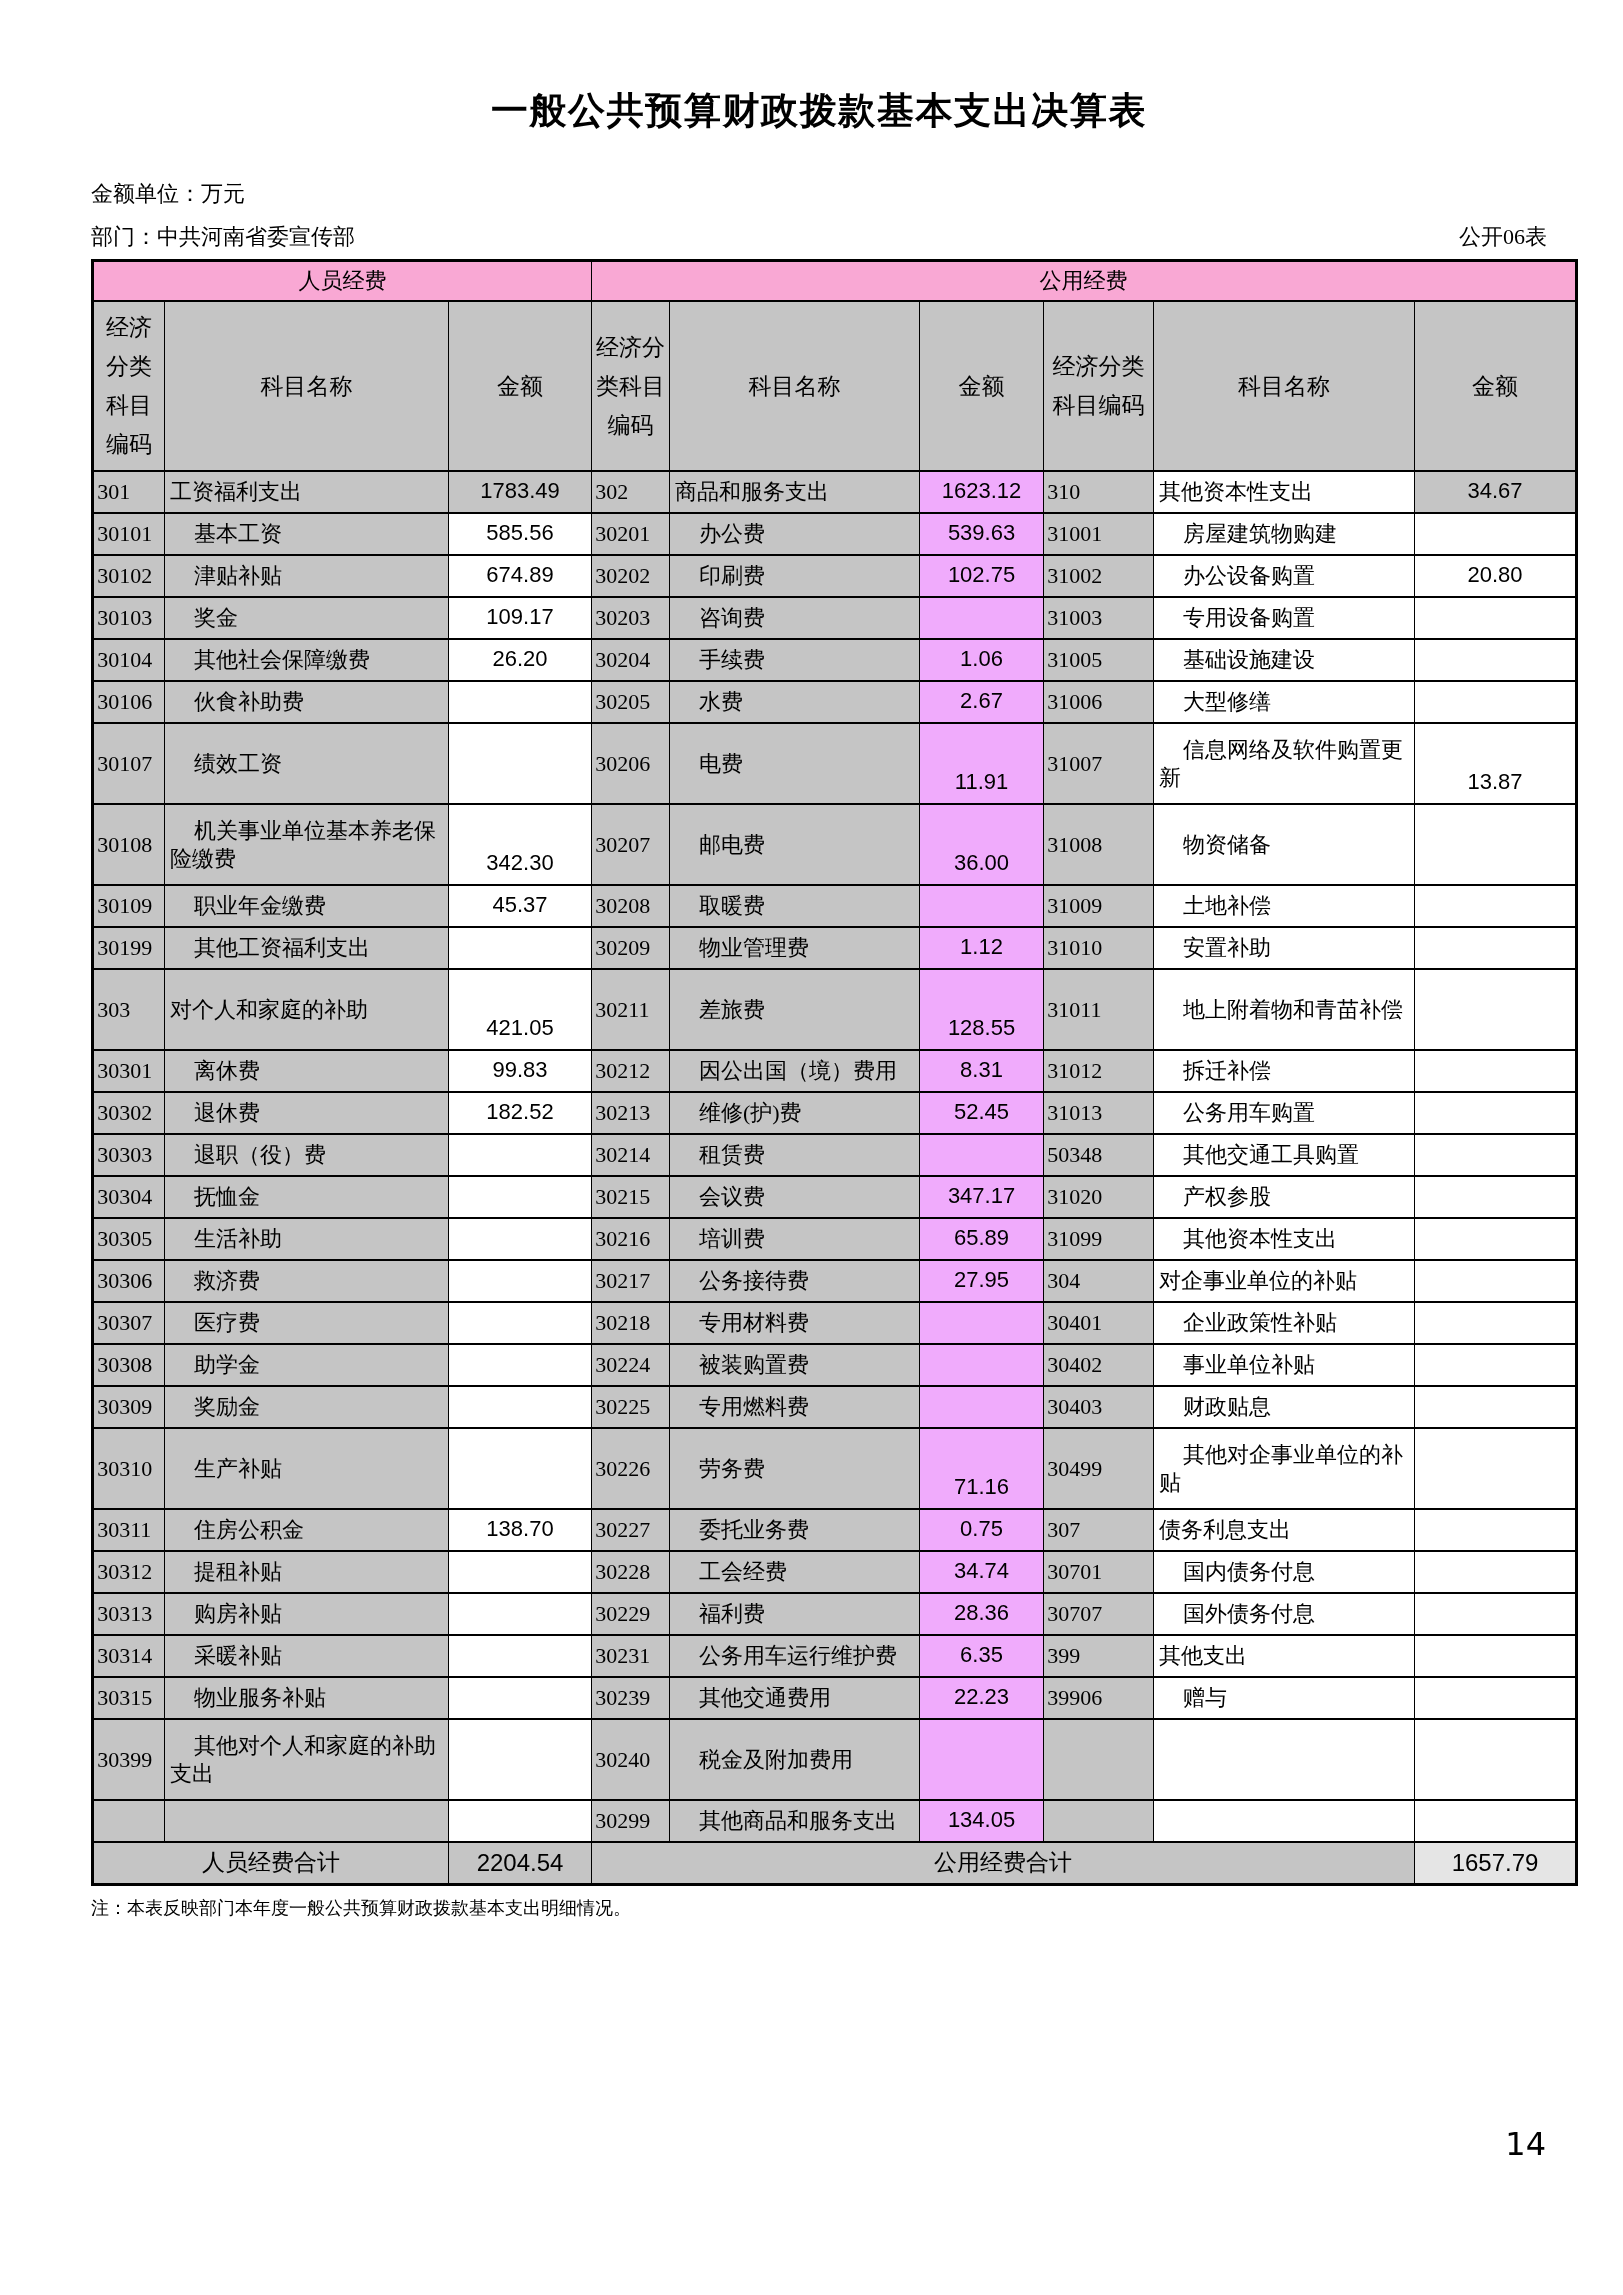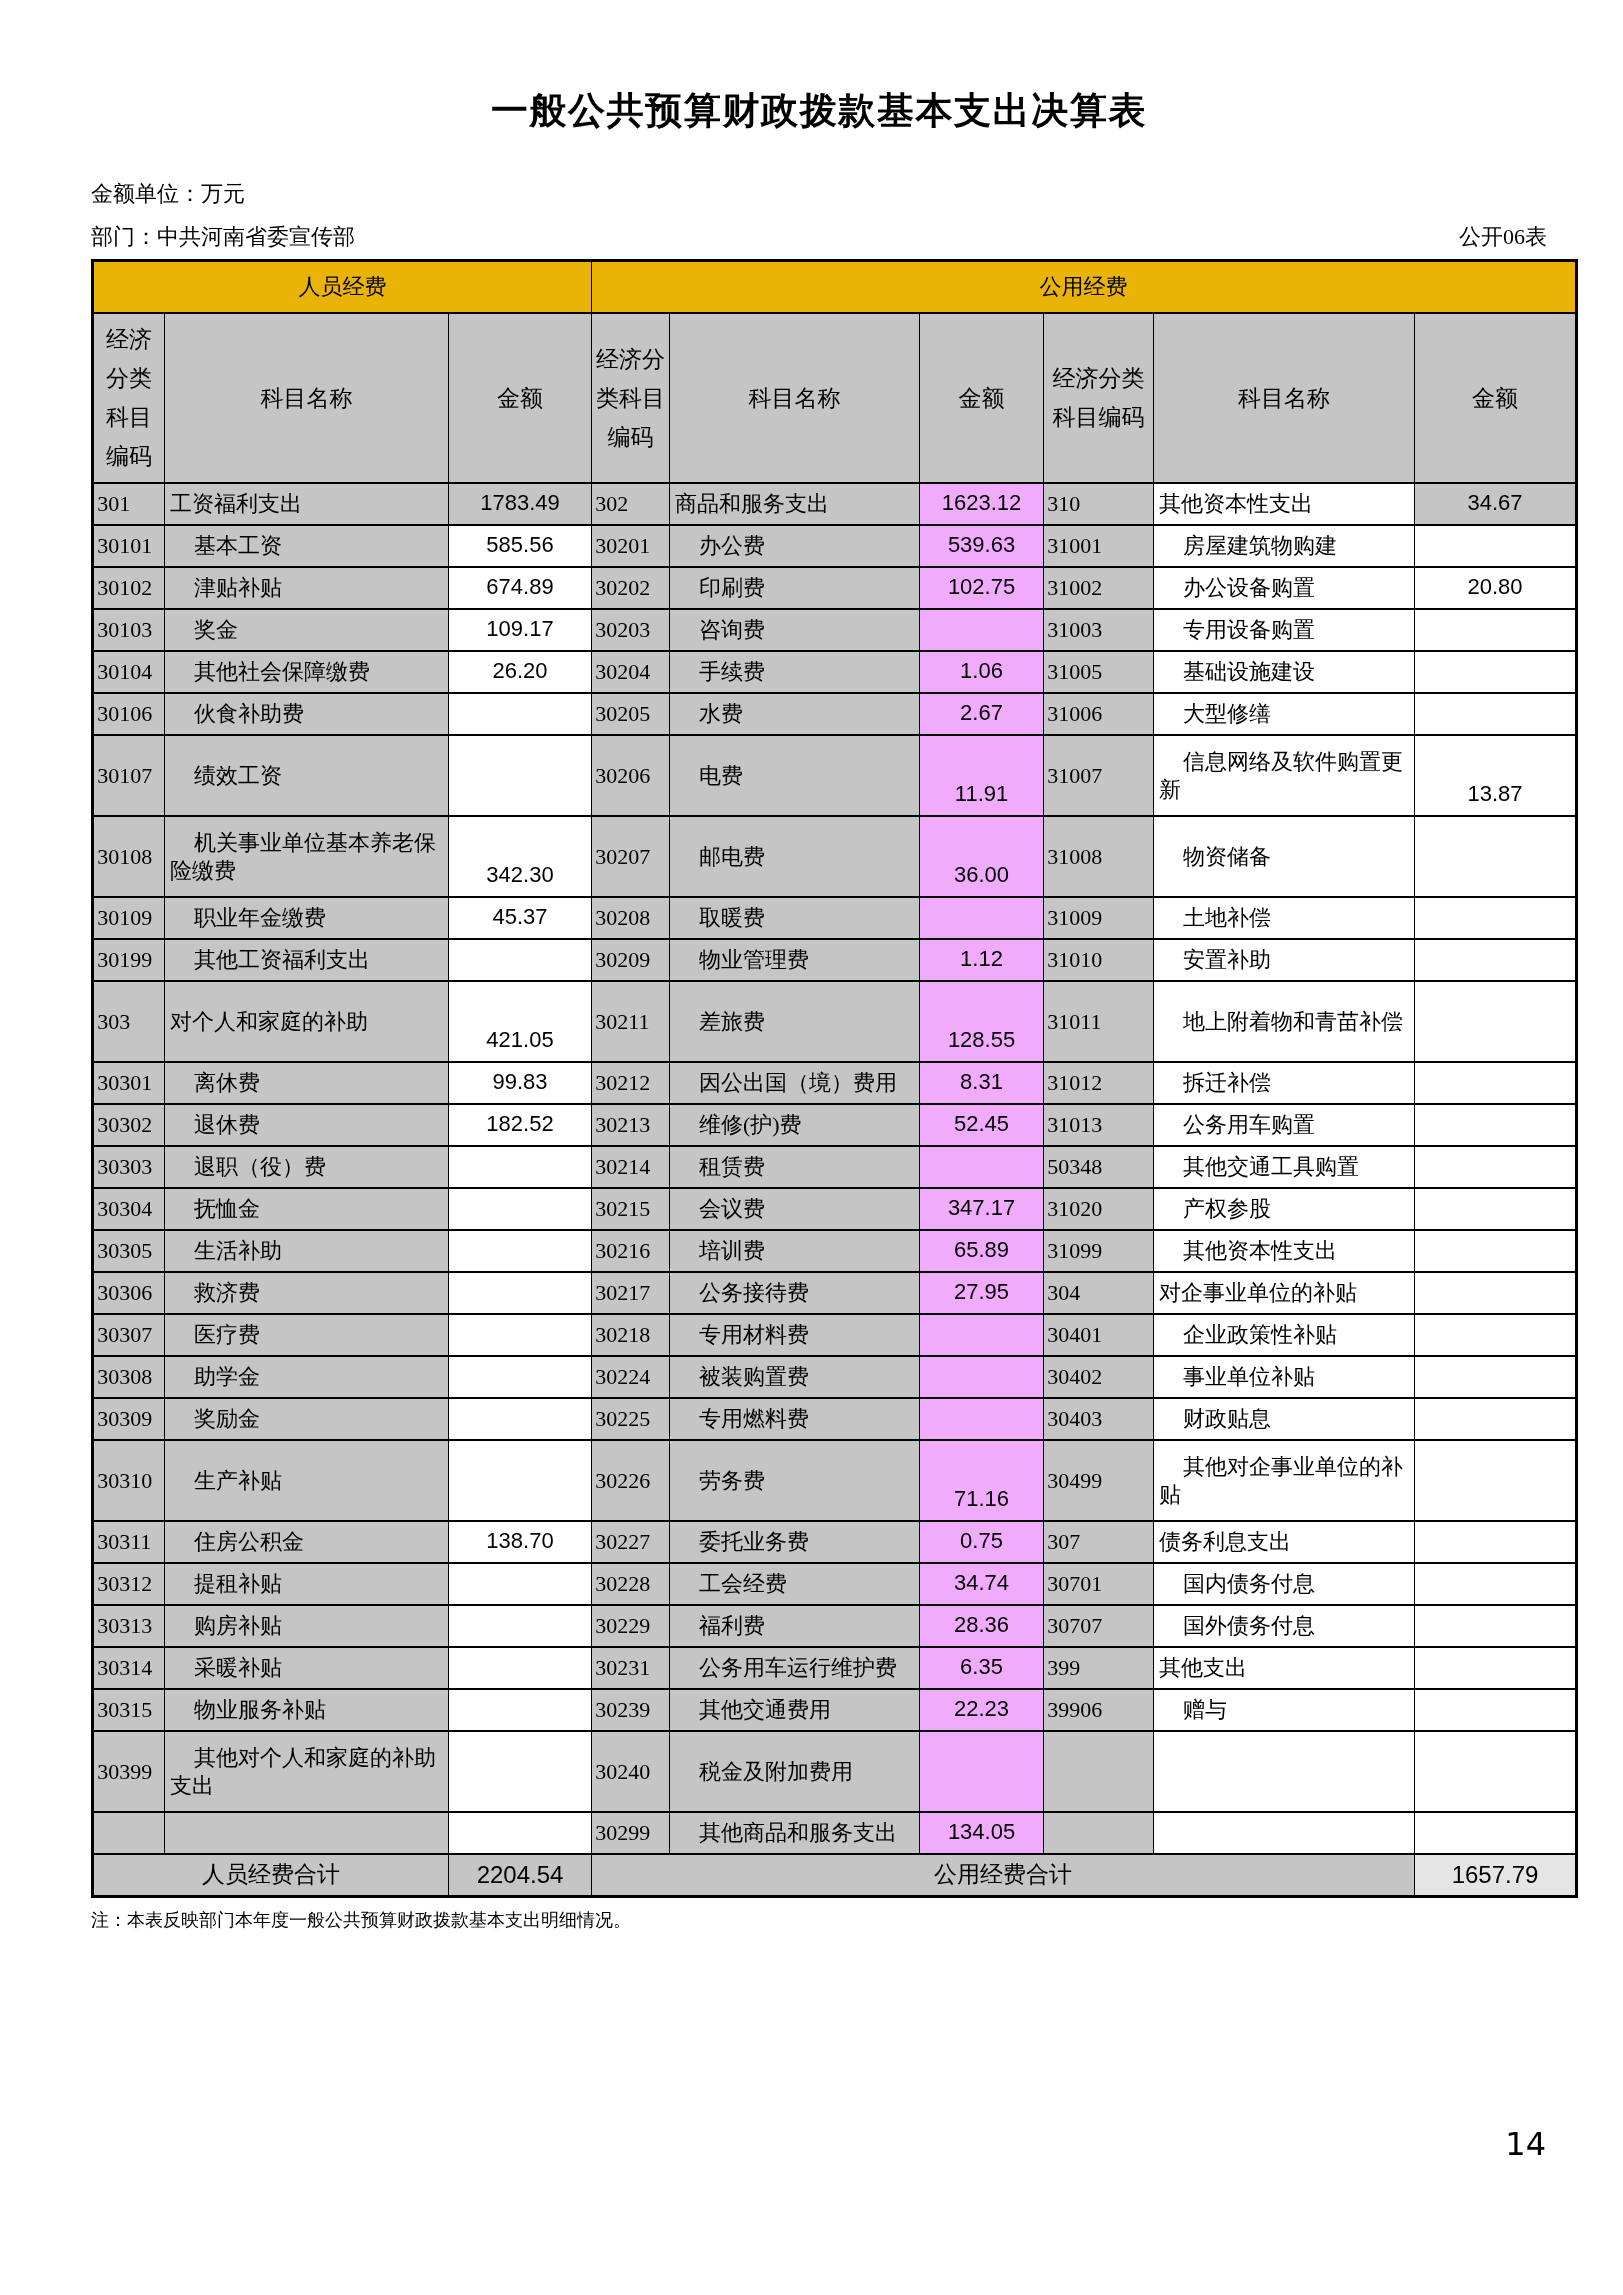--- a/index.html
+++ b/index.html
@@ -27,21 +27,21 @@
   }
   table.budget th, table.budget td{
     border-top:2.4px solid #000;border-bottom:2.4px solid #000;
     border-left:1.6px solid #000;border-right:1.6px solid #000;
     box-sizing:border-box;
     font-weight:normal;
     font-size:22px;
     overflow:hidden;
   }
   th.group{
-    height:53px;background:#eab308;text-align:center;vertical-align:middle;
+    height:41px;background:#f9a8d4;text-align:center;vertical-align:middle;
     font-size:23px;
   }
   tr.colhead th{
     height:170px;background:#c5c5c5;text-align:center;vertical-align:middle;
     white-space:pre-line;line-height:39px;font-size:23px;
   }
   td{height:42px;}
   tr.tall td{height:81px;}
   td.code{
     background:#c5c5c5;text-align:left;vertical-align:middle;

